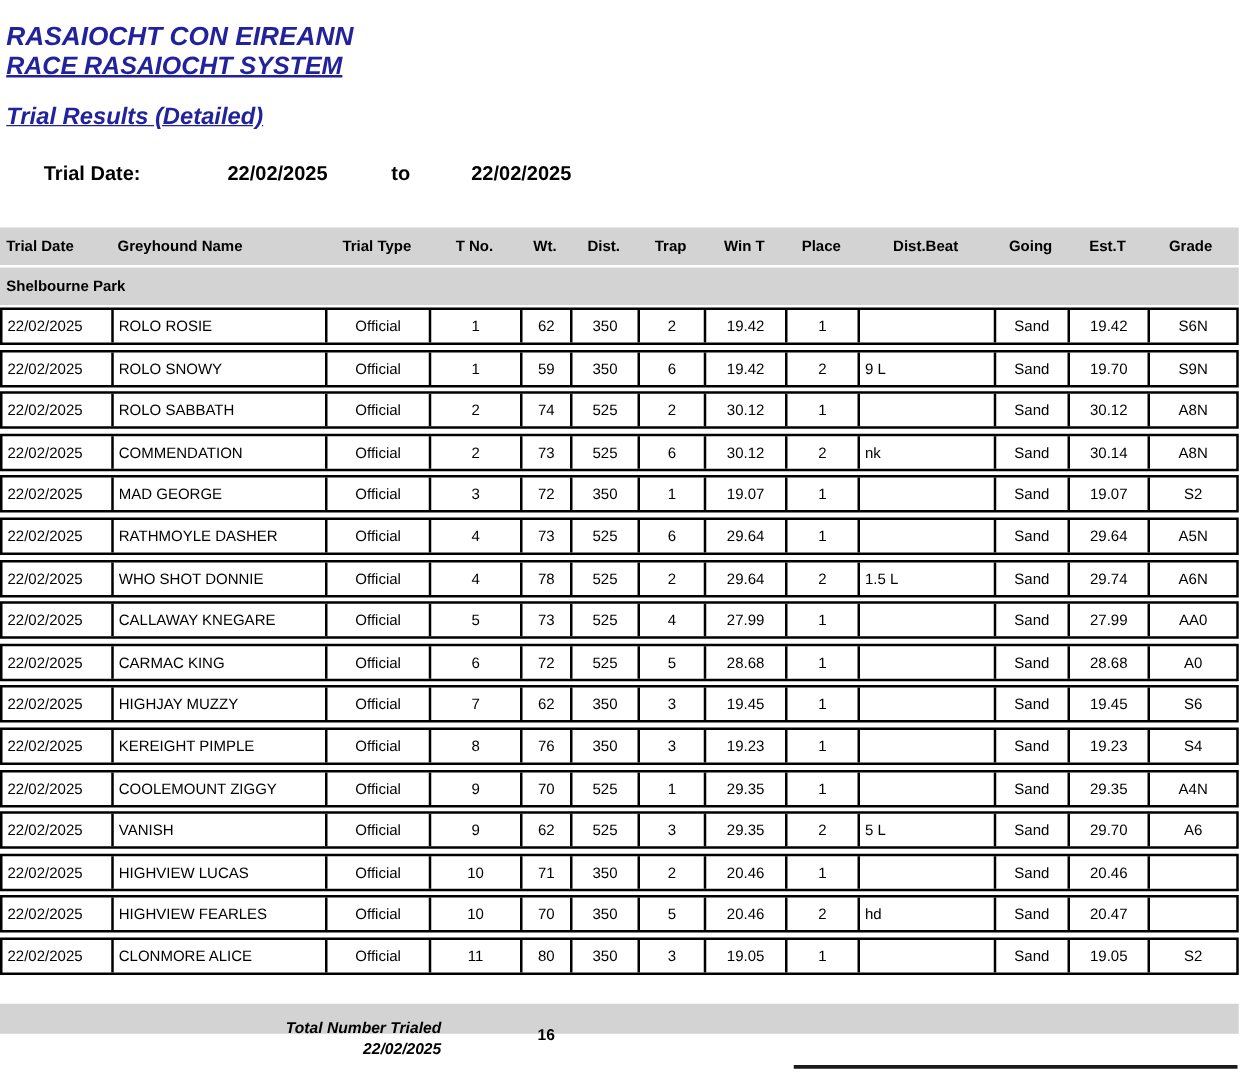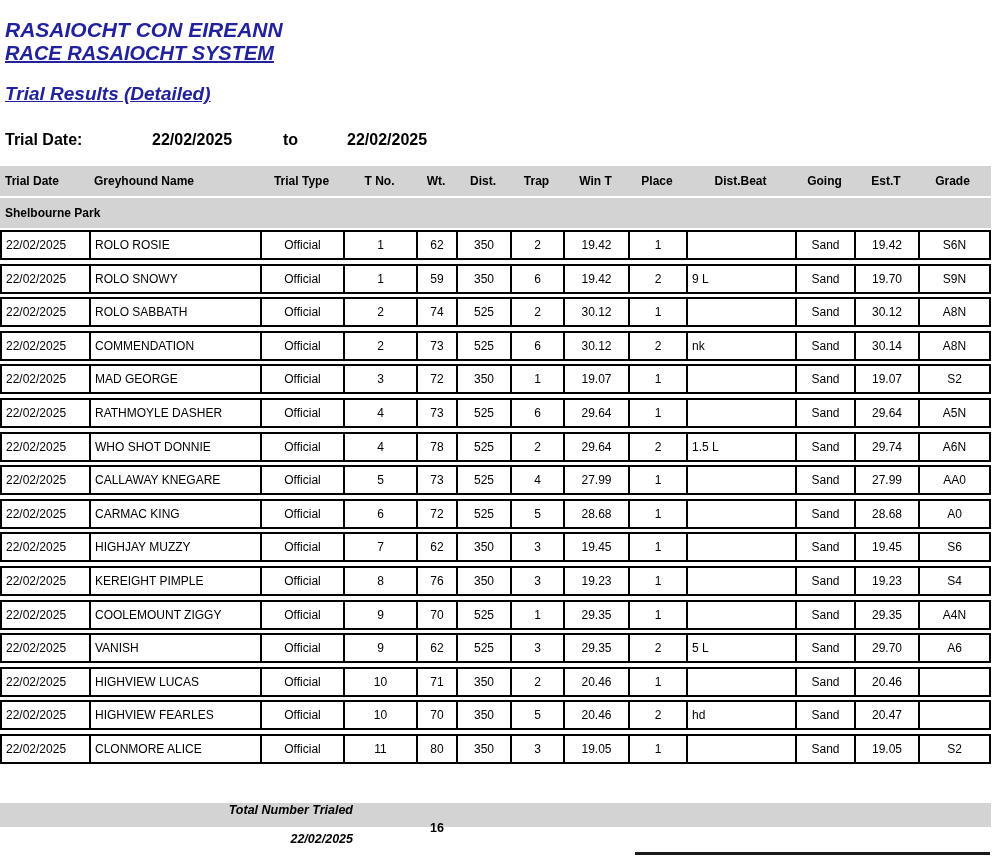--- a/index.html
+++ b/index.html
@@ -12,35 +12,35 @@
   }
 
   
   .title { position: absolute; left: 5px; font-weight: bold; font-style: italic; color: #22229C; white-space: nowrap; }
   .title-org    { top: 4px;  font-size: 21px; margin-top: 14px; }
   .title-system { top: 42px; font-size: 20px; text-decoration: underline; }
   .title-report { top: 83px; font-size: 19px; text-decoration: underline; }
 
   
   .date-line { position: absolute; top: 131px; left: 0; height: 22px; width: 100%; font-size: 16px; font-weight: bold; }
-  .date-line span { position: absolute; white-space: nowrap; }
+  .date-line span { position: absolute; white-space: nowrap; margin-left: 30px; }
   .dl-label { left: 5px; }
   .dl-from  { left: 152px; }
   .dl-to-word { left: 283px; }
   .dl-to    { left: 347px; }
 
   
   .table-wrap { position: absolute; top: 166px; left: 0; width: 991px; }
   .grid {
     display: grid;
     grid-template-columns: 89px 171px 83px 73px 40px 54px 53px 65px 58px 109px 59px 64px 69px;
   }
   .thead {
     width: 991px; height: 30px; background: #d3d3d3;
-    font-size: 12px; font-weight: bold; align-items: center; margin-bottom: 2px;
+    font-size: 12px; font-weight: bold; align-items: center; margin-bottom: 2px; margin-top: 16px;
   }
   .thead .hc { text-align: center; }
   .thead .hc:nth-child(1), .thead .hc:nth-child(2) { text-align: left; padding-left: 5px; }
 
   .section-row {
     width: 991px; height: 30px; background: #d3d3d3;
     font-size: 12px; font-weight: bold;
     display: flex; align-items: center; padding-left: 5px; margin-bottom: 2px;
   }
 
@@ -61,21 +61,21 @@
   .row .c:nth-child(1), .row .c:nth-child(2), .row .c:nth-child(10) {
     justify-content: flex-start; padding-left: 4px;
   }
 
   
   .footer-bar {
     position: absolute; top: 803px; left: 0; width: 991px; height: 24px;
     background: #d3d3d3; font-size: 12.5px;
   }
   .footer-bar .total-label {
-    position: absolute; left: 0; top: 0; width: 353px; text-align: right;
+    position: absolute; left: 0; top: 12px; width: 353px; text-align: right;
     font-weight: bold; font-style: italic;
   }
   .footer-bar .total-value {
     position: absolute; left: 420px; top: 4px; width: 34px; text-align: center;
     font-weight: bold;
     margin-top: 14px;
   }
   .footer-line2 { position: absolute; top: 832px; left: 0; width: 1000px; height: 20px; font-size: 12.5px; }
   .footer-line2 .report-date {
     position: absolute; left: 0; top: 0; width: 353px; text-align: right;

